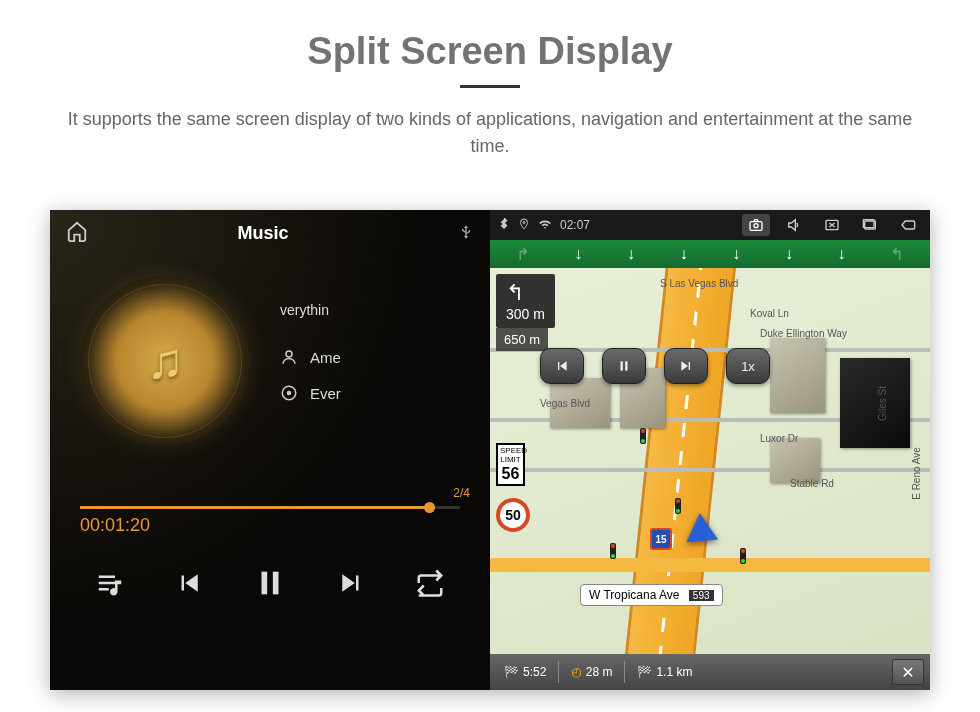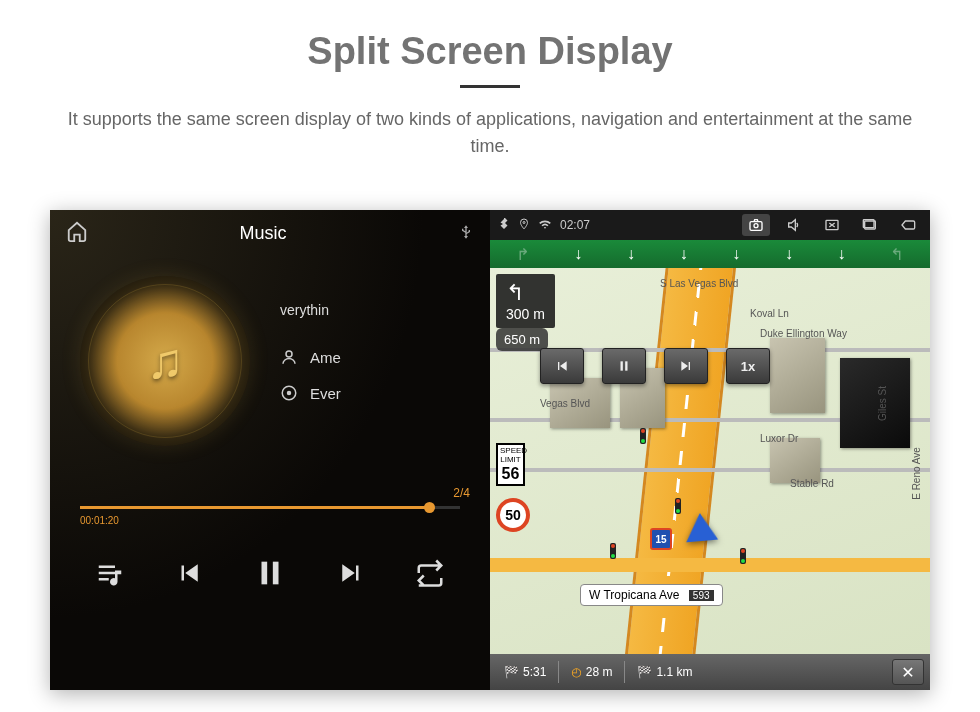--- a/index.html
+++ b/index.html
@@ -9,39 +9,39 @@
   .title { font-size: 38px; font-weight: bold; color: #737373; margin-bottom: 12px; }
   .title-underline { width: 60px; height: 3px; background: #333; margin: 0 auto 18px; }
   .subtitle { font-size: 18px; color: #666; line-height: 1.5; max-width: 880px; margin: 0 auto; }
   
   .device-frame { display: flex; margin: 30px auto 0; width: 880px; height: 480px; box-shadow: 0 4px 20px rgba(0,0,0,0.3); }
   
   
   .music-panel { width: 50%; background: radial-gradient(ellipse at top left, #2a2518 0%, #0a0806 60%); position: relative; color: #ccc; }
   .music-top { display: flex; align-items: center; padding: 10px 16px; gap: 24px; }
   .home-icon { color: #ccc; }
-  .music-label { color: #fff; font-size: 18px; font-weight: normal; flex: 1; text-align: center; margin-left: -20px; }
+  .music-label { color: #fff; font-size: 18px; font-weight: bold; flex: 1; text-align: center; margin-left: -20px; }
   .usb-icon { color: #aaa; font-size: 14px; }
   
   .music-body { display: flex; padding: 20px 0 0 30px; align-items: center; }
   .album-circle { width: 170px; height: 170px; border-radius: 50%; background: radial-gradient(circle, #d4a94a 0%, #b8862e 40%, #3a2e15 65%, #1a1408 100%); display: flex; align-items: center; justify-content: center; position: relative; box-shadow: inset 0 0 30px rgba(0,0,0,0.5), 0 0 20px rgba(200,160,60,0.15); }
   .album-circle::before { content:''; position:absolute; inset:8px; border-radius:50%; border:1px solid rgba(200,160,60,0.2); }
   .note-icon { font-size: 50px; color: #f0c96a; text-shadow: 0 2px 4px rgba(0,0,0,0.5); }
   
   .track-info { margin-left: 30px; color: #ddd; }
   .track-title { font-size: 14px; margin-bottom: 30px; }
   .track-row { display: flex; align-items: center; gap: 12px; margin-bottom: 18px; font-size: 15px; }
   .track-row svg { width: 18px; height: 18px; }
   
   .progress-area { padding: 40px 20px 0 30px; font-size: 12px; color: #e89830; display:flex; align-items:center; gap:10px; }
   .progress-area .tracknum { margin-left:auto; color:#e89830; }
   .progress-bar { height: 3px; background: #333; margin: 6px 30px 0 30px; position: relative; }
   .progress-fill { height: 100%; width: 92%; background: #e89830; position: relative; }
   .progress-fill::after { content:''; position:absolute; right:-5px; top:-4px; width:11px; height:11px; border-radius:50%; background:#e89830; }
-  .time-below { padding: 6px 30px 0; font-size:10px; color:#e89830; }
+  .time-below { padding: 6px 30px 0; font-size:18px; color:#e89830; }
   
   .music-controls { display: flex; justify-content: space-around; align-items: center; padding: 30px 20px 0; }
   .mctrl { color: #ddd; cursor: pointer; }
   .mctrl svg { width: 30px; height: 30px; }
   .mctrl.big svg { width: 34px; height: 34px; }
   
   
   .nav-panel { width: 50%; background: #dde8c8; position: relative; overflow: hidden; }
   .status-bar { height: 30px; background: #1a1a1a; display: flex; align-items: center; padding: 0 8px; gap: 12px; color: #ccc; font-size: 12px; }
   .status-left { display:flex; gap:8px; align-items:center; }
@@ -62,30 +62,30 @@
   .road-h1 { top: 290px; }
   .road-minor { position:absolute; height:4px; background:#bbb; left:0; right:0; }
   
   .building { position:absolute; background: linear-gradient(145deg,#c8c4b0,#98947e); box-shadow: 1px 1px 3px rgba(0,0,0,0.4); }
   
   .street-label { position:absolute; font-size: 10px; color:#555; white-space:nowrap; }
   
   .turn-box { position:absolute; left:6px; top:6px; background: rgba(30,30,30,0.9); color:#fff; padding:6px 10px; border-radius:2px; }
   .turn-box .arrow { font-size:22px; }
   .turn-box .dist { font-size:14px; text-align:right; }
-  .turn-dist2 { position:absolute; left:6px; top:60px; background: rgba(50,50,50,0.85); color:#fff; padding:4px 8px; font-size:13px; border-radius:6px; }
+  .turn-dist2 { position:absolute; left:6px; top:60px; background: rgba(50,50,50,0.85); color:#fff; padding:4px 8px; font-size:13px; border-radius:0; }
   
   .speed-limit { position:absolute; left:6px; top: 175px; width:29px; background:#fff; border:2px solid #000; text-align:center; font-size:8px; padding:2px; line-height:1.1; }
   .speed-limit .num { font-size:16px; font-weight:bold; }
   .speed-badge { position:absolute; left:6px; top:230px; width:34px; height:34px; border-radius:50%; background:#fff; border:4px solid #d42; display:flex; align-items:center; justify-content:center; font-weight:bold; font-size:14px; }
   
   .nursor { position:absolute; left:195px; top:245px; width:0; height:0; border-left:16px solid transparent; border-right:16px solid transparent; border-bottom:28px solid #2860d4; filter: drop-shadow(0 2px 3px rgba(0,0,0,0.5)); transform: rotate(-5deg); }
   
   .media-overlay { position:absolute; top:80px; left:50px; display:flex; gap:18px; }
-  .ov-btn { width:44px; height:36px; background: linear-gradient(#6a6a6a,#3a3a3a); border:1px solid #222; border-radius:3px; display:flex; align-items:center; justify-content:center; color:#eee; font-size:13px; box-shadow:0 2px 4px rgba(0,0,0,0.4); cursor:pointer;font-weight:bold; }
+  .ov-btn { width:44px; height:36px; background: linear-gradient(#6a6a6a,#3a3a3a); border:1px solid #222; border-radius:10px; display:flex; align-items:center; justify-content:center; color:#eee; font-size:13px; box-shadow:0 2px 4px rgba(0,0,0,0.4); cursor:pointer; }
   .hwy-shield { position:absolute; width:22px; height:22px; background:#2050b0; color:#fff; border:2px solid #d42; display:flex; align-items:center; justify-content:center; font-size:10px; font-weight:bold; border-radius:3px; }
   
   .traffic-light { position:absolute; width:6px; height:16px; background:#222; border-radius:2px; }
   .traffic-light::before{content:'';position:absolute;top:1px;left:1px;width:4px;height:4px;background:#d42;border-radius:50%;}
   .traffic-light::after{content:'';position:absolute;bottom:1px;left:1px;width:4px;height:4px;background:#2d4;border-radius:50%;}
   
   .bottom-street { position:absolute; bottom:48px; left:90px; background:#fff; border:1px solid #888; padding:3px 8px; font-size:12px; border-radius:4px; }
   .bottom-street .num { background:#333; color:#fff; padding:0 4px; margin-left:6px; font-size:10px; }
   
   .nav-bottom { position:absolute; bottom:0; left:0; right:0; height:36px; background: linear-gradient(#666,#444); display:flex; align-items:center; padding:0 6px; gap:4px; color:#fff; font-size:12px; }
@@ -313,21 +313,21 @@
 
       <div class="bottom-street">
         <span>W Tropicana Ave</span>
         <span class="num">593</span>
       </div>
     </div>
 
     <div class="nav-bottom">
       <div class="nb-item">
         <span>🏁</span>
-        <span>5:31</span>
+        <span>5:52</span>
       </div>
       <div class="nb-sep"></div>
       <div class="nb-item">
         <span style="color:#f5a623">◴</span>
         <span>28 m</span>
       </div>
       <div class="nb-sep"></div>
       <div class="nb-item">
         <span>🏁</span>
         <span>1.1 km</span>

